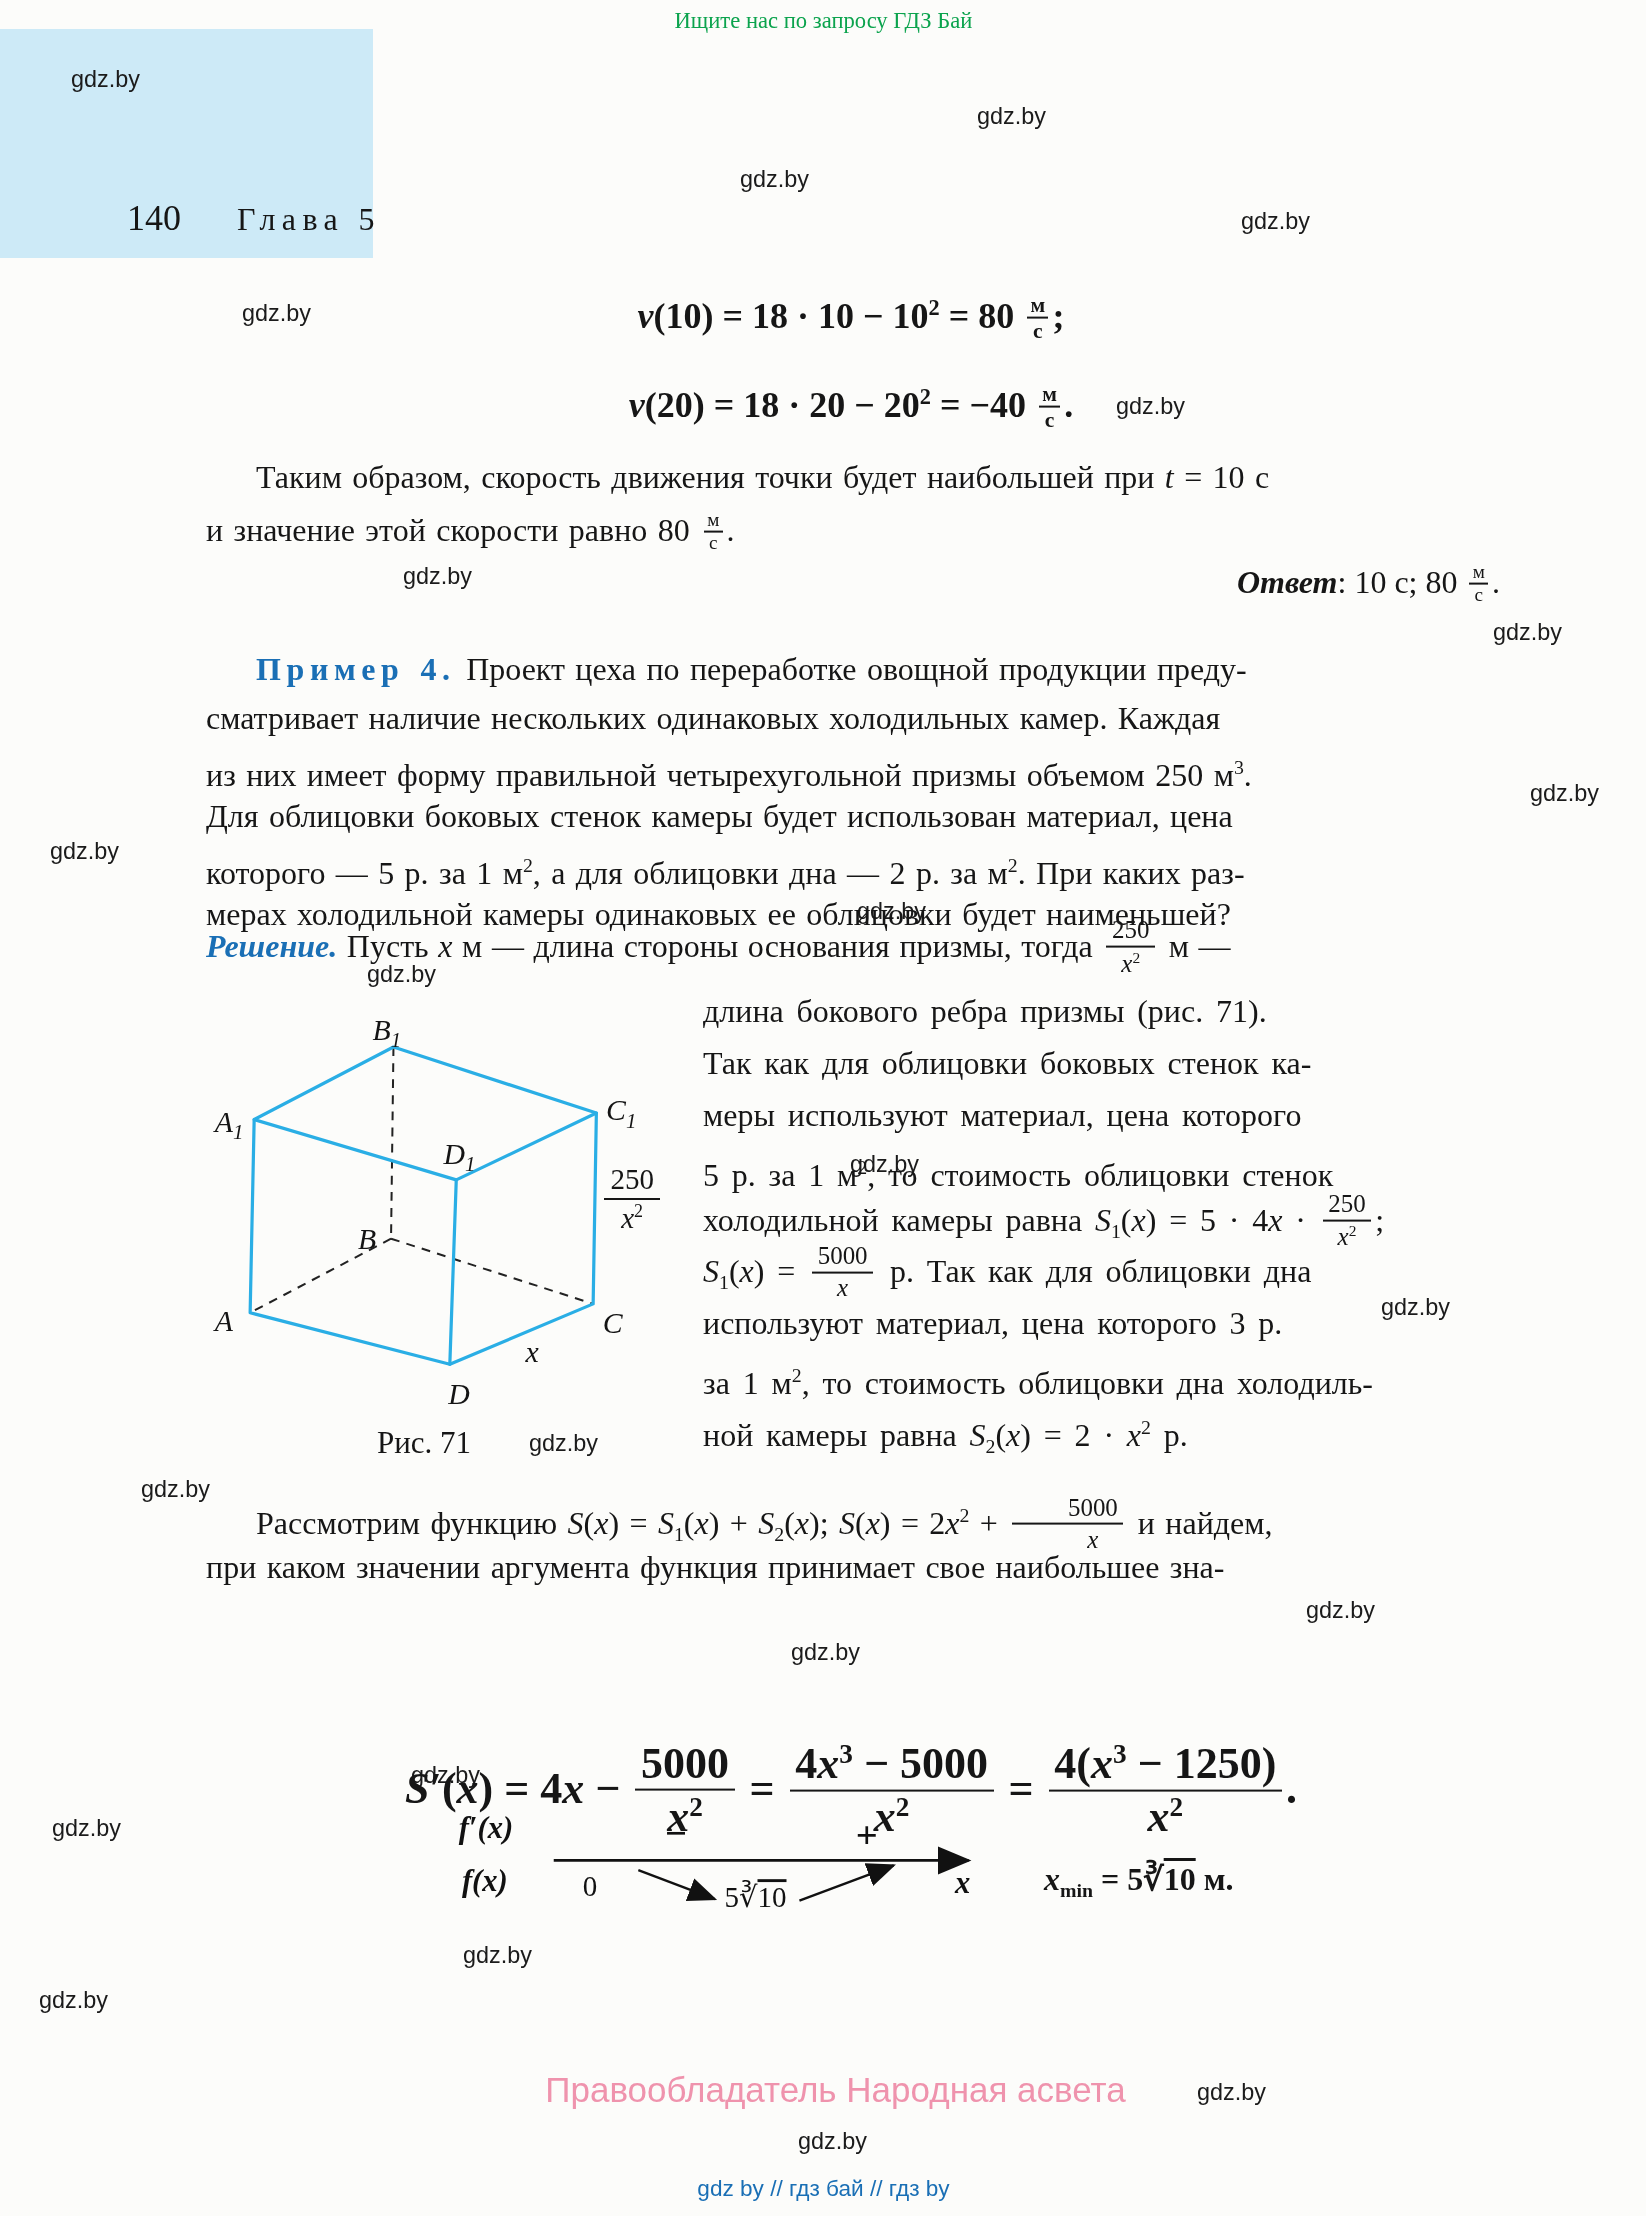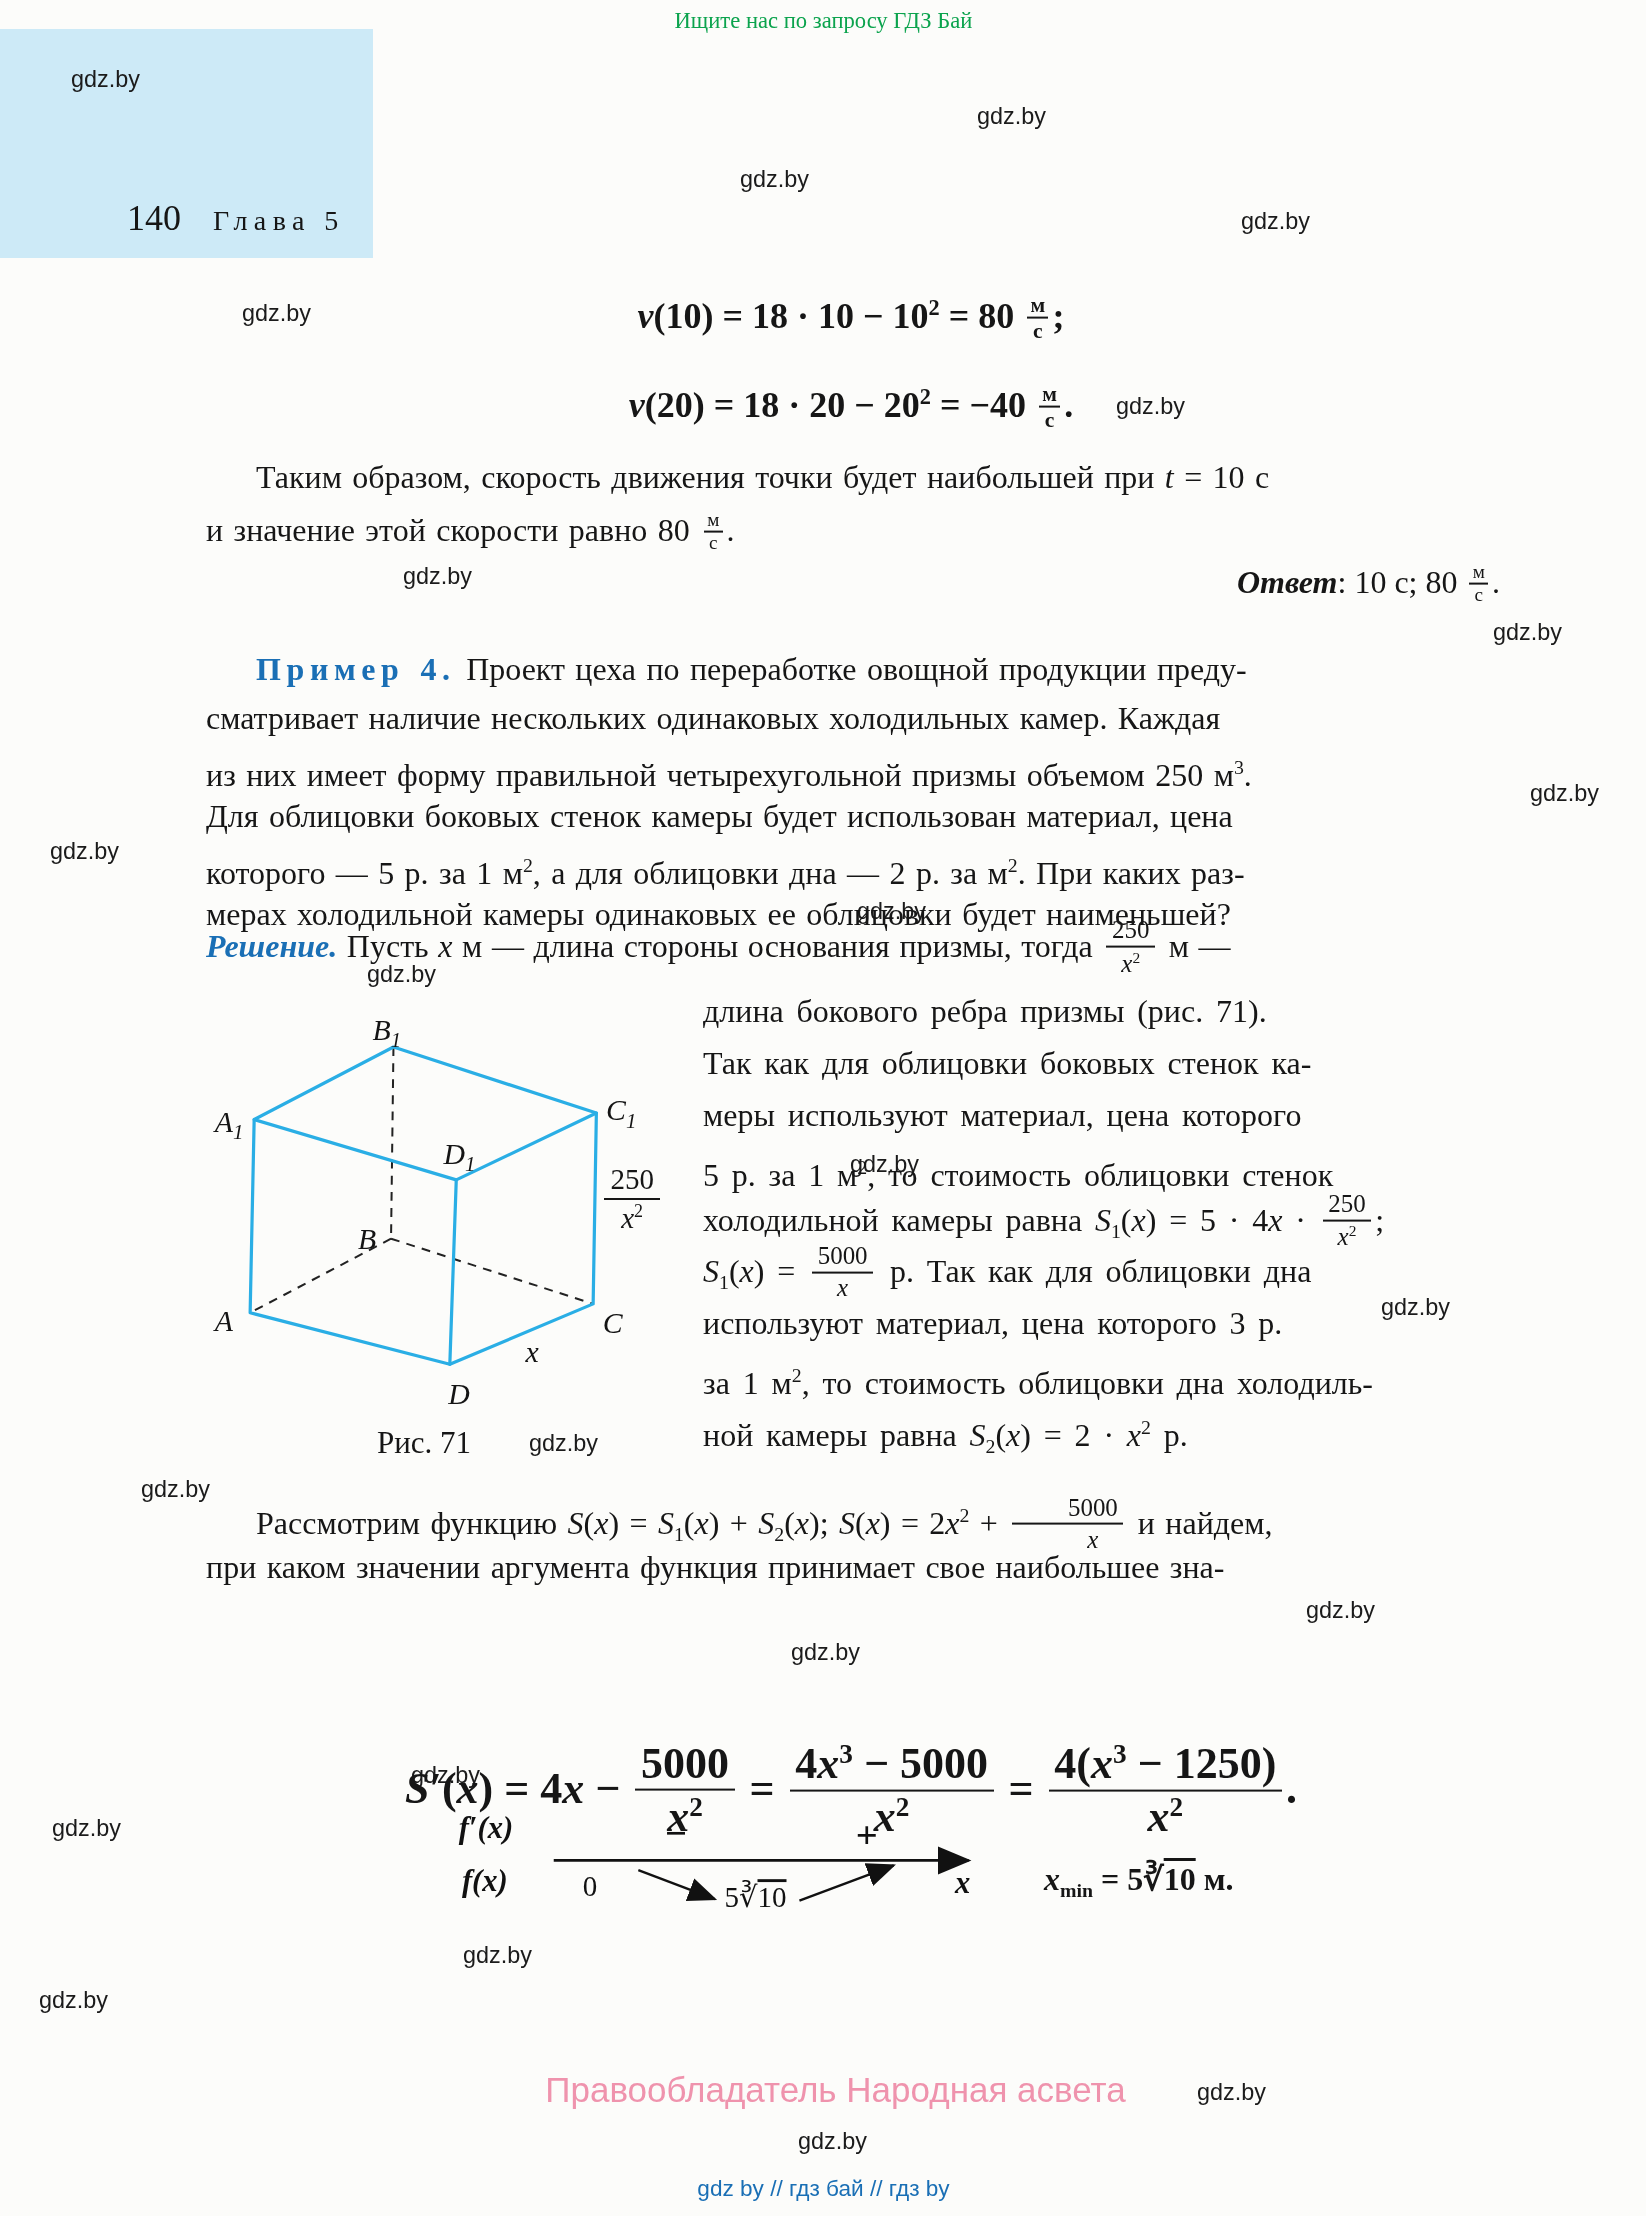--- a/index.html
+++ b/index.html
@@ -24,21 +24,21 @@
   .fr .t{display:block;border-bottom:2.4px solid currentColor;padding:0 5.6px 1.6px;}
   .fr .b{display:block;padding:1.6px 5.6px 0;}
   .fr.un{font-size:0.60em;line-height:1.02;}
   .fr.un .t{border-bottom-width:2px;padding:0 3.2px 0.8px;}
   .fr.un .b{padding:0.8px 3.2px 0;}
   .fr.sm{font-size:0.78em;}
   
   #banner{top:8px;left:0;width:100%;text-align:center;font-size:22.6px;color:#0ba34d;}
   #bluebox{left:0;top:29px;width:373px;height:229px;background:#cdeaf7;}
   #header-line{left:127px;top:197px;font-size:36px;}
-  #chapter{margin-left:32px;font-size:28px;letter-spacing:6.4px;text-align:right;}
+  #chapter{margin-left:56px;font-size:32px;letter-spacing:6.4px;text-align:right;}
   .disp{left:206px;width:1290px;text-align:center;font-weight:bold;position:absolute;}
   #f-v10{top:295px;font-size:36px;}
   #f-v20{top:384px;font-size:36px;}
   #f-sprime{top:1742px;font-size:44px;}
   #f-xmin{left:1044px;top:1860px;font-size:32px;font-weight:bold;position:absolute;white-space:nowrap;}
   #p-conclusion{left:206px;top:451px;width:1294px;font-size:32px;word-spacing:2.4px;}
   #p-conclusion .ln{height:53px;line-height:53px;}
   #p-answer{right:147px;top:564px;font-size:32px;white-space:nowrap;}
   #p-example4{left:206px;top:645px;width:1298px;font-size:32px;word-spacing:2.4px;}
   #p-example4 .ln{height:49px;line-height:49px;}

